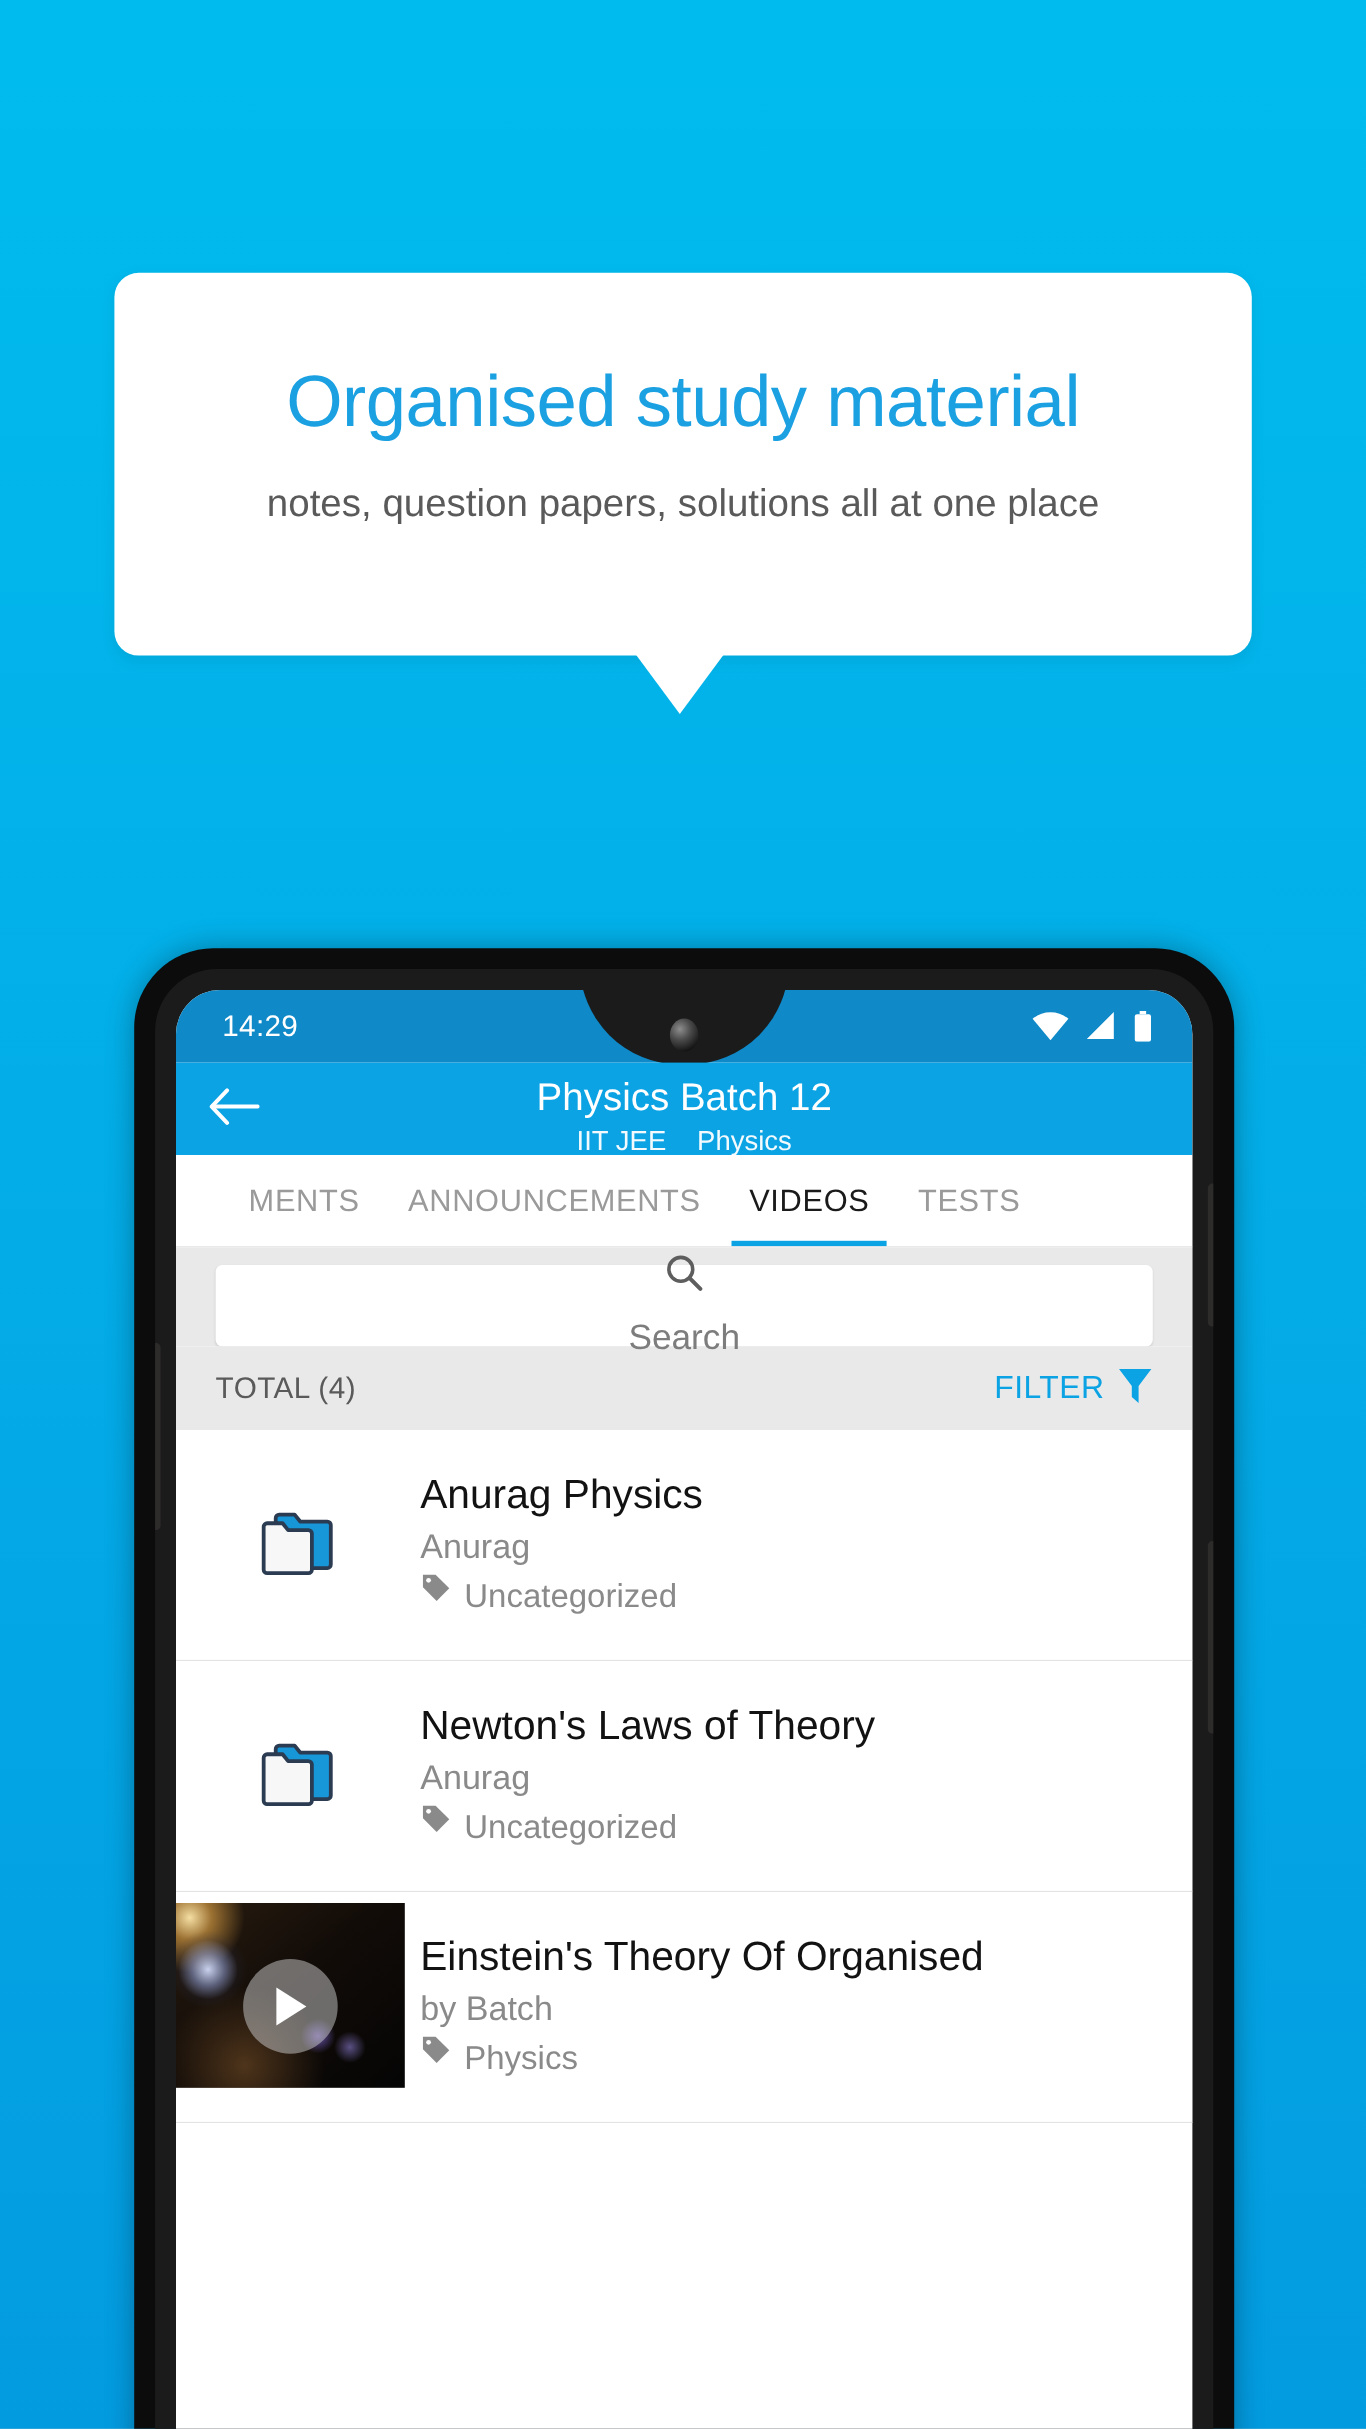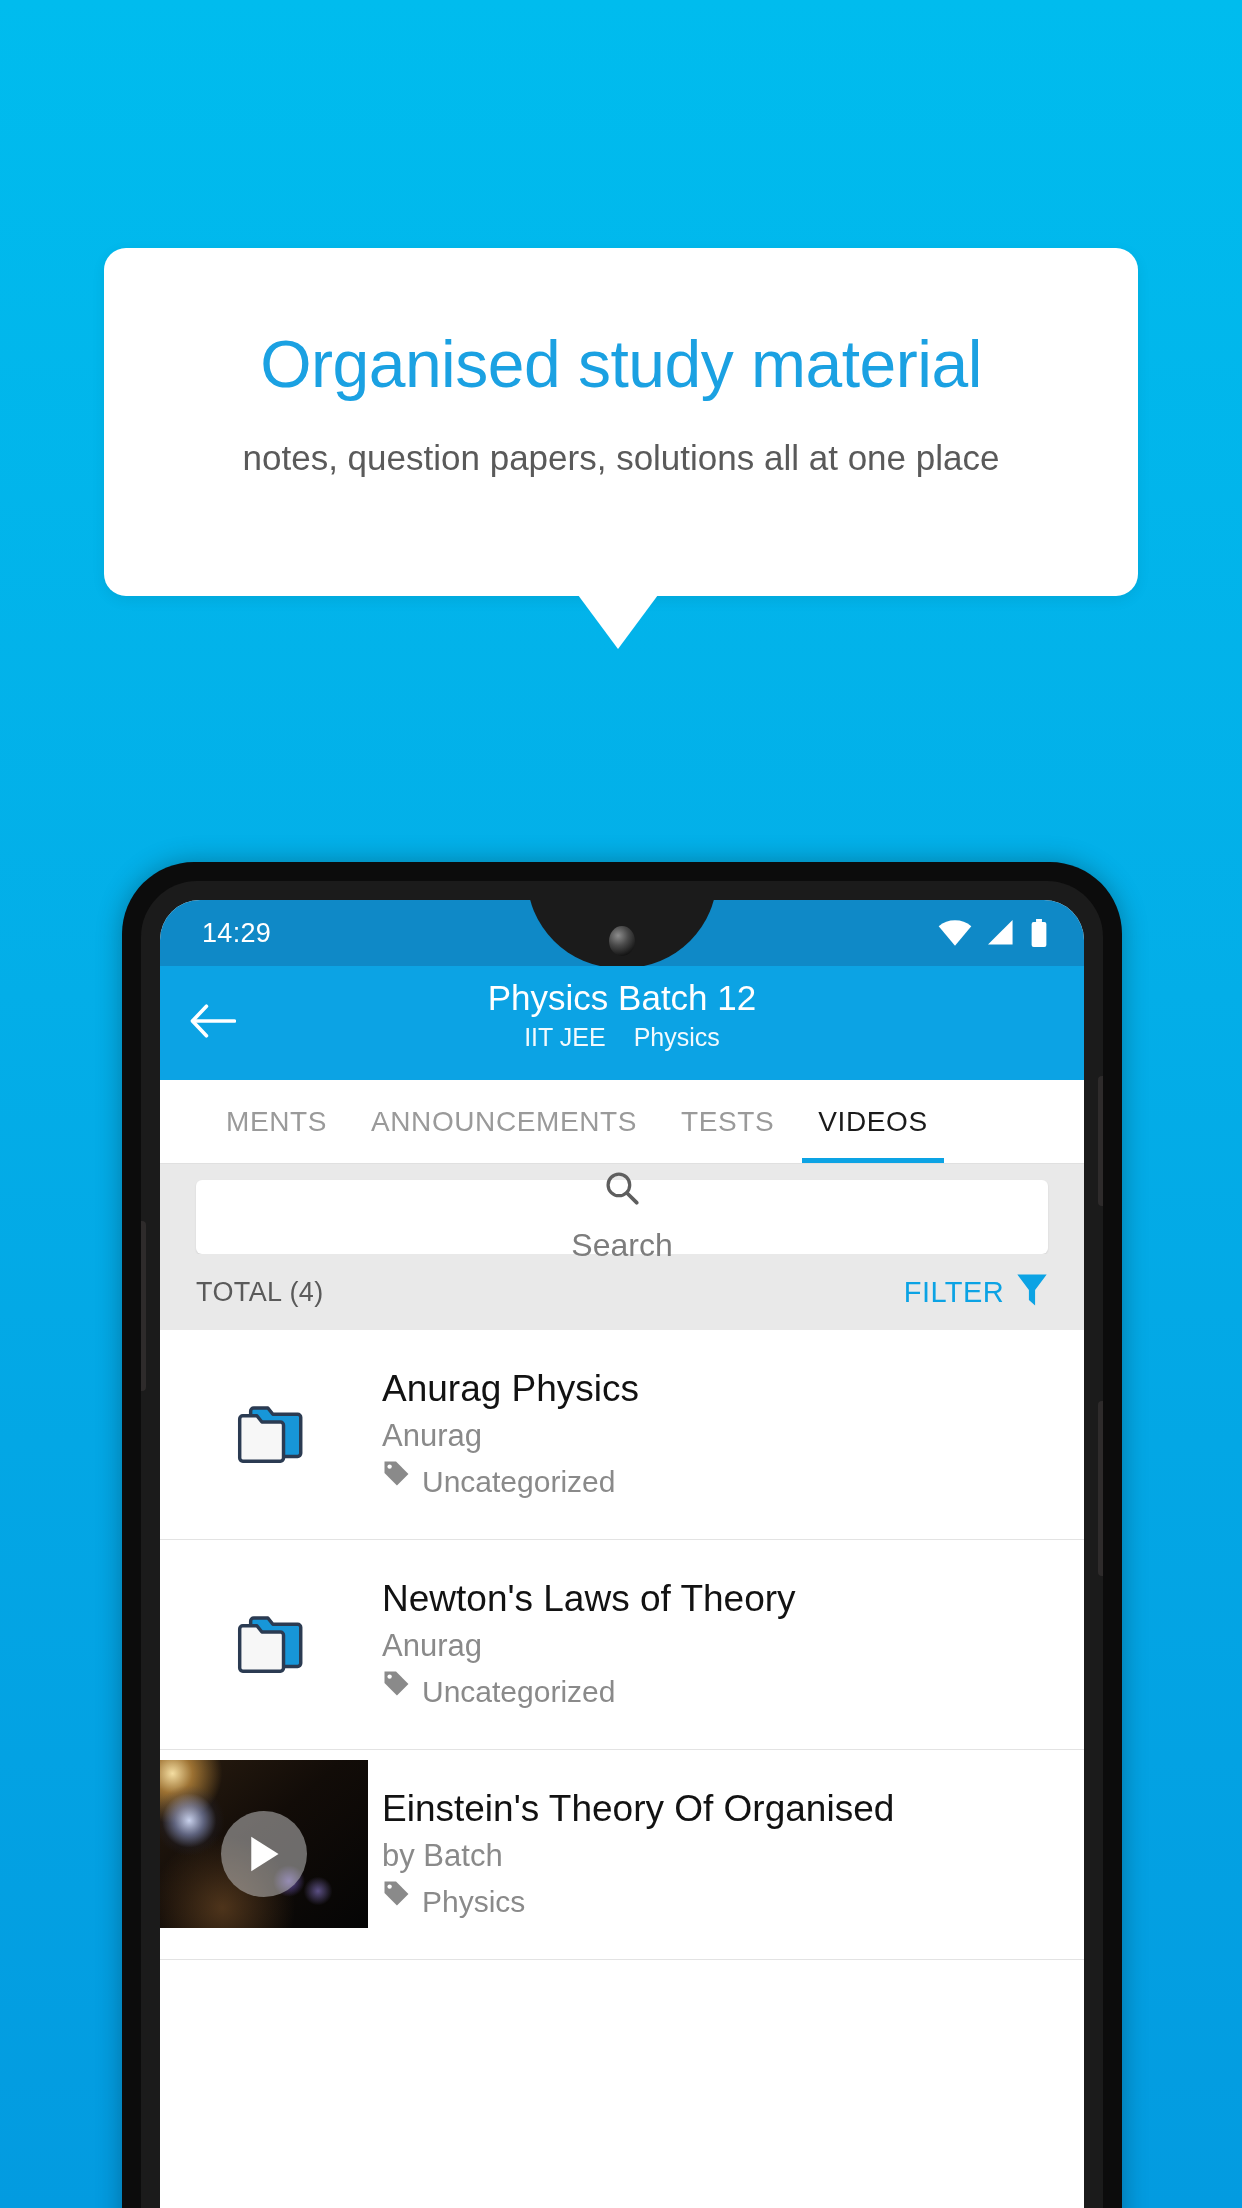--- a/index.html
+++ b/index.html
@@ -145,21 +145,21 @@
     transform: translateY(-50%);
     display: flex;
     align-items: center;
     gap: 14px;
   }
   #status-icons svg { display: block; }
 
   
   #appbar {
     position: relative;
-    height: 114px;
+    height: 84px;
     background: #0CA3E4;
     color: #ffffff;
   }
   #back-button {
     position: absolute;
     left: 22px;
     top: 50%;
     transform: translateY(-50%);
     width: 62px;
     height: 62px;
@@ -394,22 +394,22 @@
           <div id="appbar-subtitle-row">
             <span>IIT JEE</span>
             <span>Physics</span>
           </div>
         </div>
       </div>
 
       <div id="tabbar">
         <div class="tab">MENTS</div>
         <div class="tab">ANNOUNCEMENTS</div>
+        <div class="tab active">VIDEOS</div>
         <div class="tab">TESTS</div>
-        <div class="tab active">VIDEOS</div>
       </div>
 
       <div id="search-area">
         <div id="search-box">
           <span>
             <svg width="34" height="34" viewBox="0 0 22 22">
               <circle cx="9" cy="9" r="7" fill="none" stroke="#5e5e5e" stroke-width="2.1"></circle>
               <path d="M14.2 14.2 L20.5 20.5" stroke="#5e5e5e" stroke-width="2.4" stroke-linecap="round"></path>
             </svg>
           </span>

